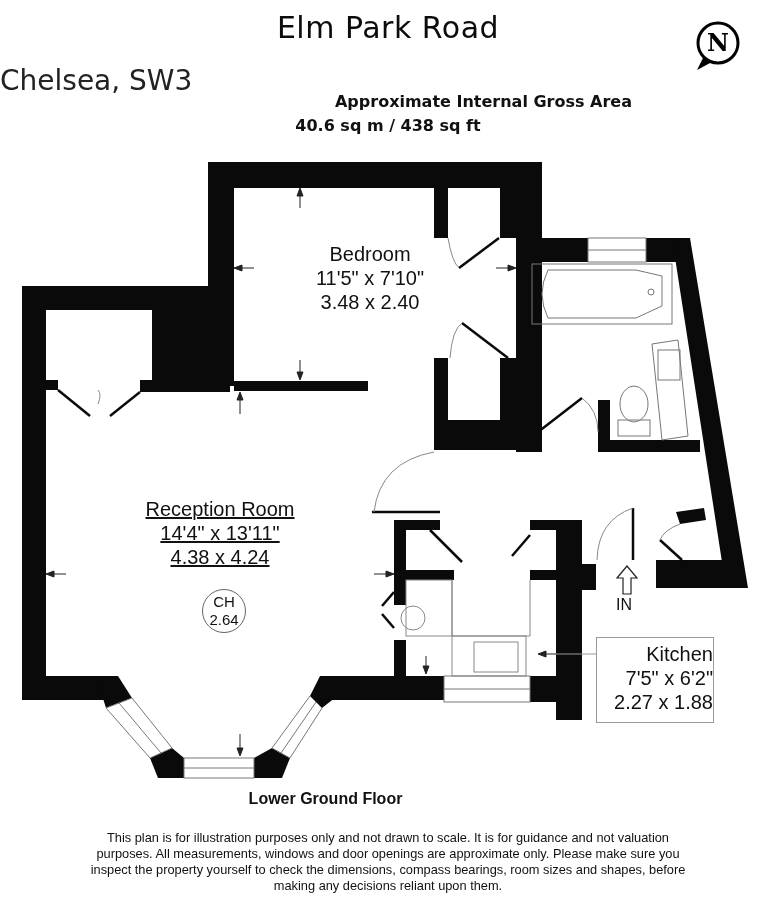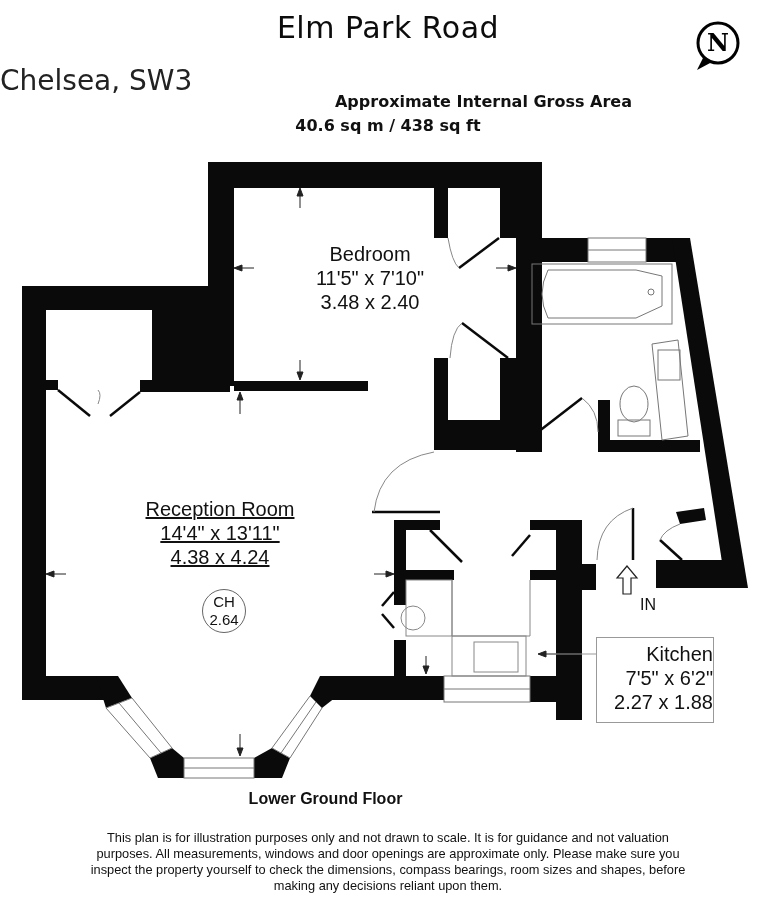--- a/index.html
+++ b/index.html
@@ -11,21 +11,21 @@
   .compass { position: absolute; left: 690px; top: 18px; width: 54px; height: 56px; }
   .plan { position: absolute; left: 0; top: 0; }
   .room-label { position: absolute; text-align: center; font-family: "Liberation Sans", sans-serif; color: #111; line-height: 1.2; }
   .room-label .name, .room-label .imp, .room-label .met { display: block; }
   .bedroom { left: 270px; top: 242px; width: 200px; font-size: 20px; }
   .reception { left: 100px; top: 497px; width: 240px; font-size: 20px; text-decoration: underline; }
   .kitchen-box { position: absolute; left: 596px; top: 637px; width: 118px; height: 86px; border: 1px solid #999; background: #fff; text-align: right; font-size: 20px; line-height: 1.2; box-sizing: border-box; padding-top: 4px; }
   .kitchen-box span { display: block; }
   .ch-badge { position: absolute; left: 202px; top: 589px; width: 44px; height: 44px; border: 1px solid #666; border-radius: 50%; text-align: center; font-size: 15px; line-height: 1.2; box-sizing: border-box; padding-top: 3px; }
   .ch-badge span { display: block; }
-  .in-label { position: absolute; left: 640px; top: 596px; font-size: 16px; }
+  .in-label { position: absolute; left: 616px; top: 596px; font-size: 16px; }
   .floor-label { position: absolute; left: 0; width: 651px; top: 790px; text-align: center; font-family: "Liberation Sans", sans-serif; font-weight: bold; font-size: 16px; }
   .disclaimer { position: absolute; left: 90px; width: 596px; top: 830px; text-align: center; font-family: "Liberation Sans", sans-serif; font-size: 12.8px; line-height: 16px; color: #111; }
 </style>
 </head>
 <body>
 
 <div class="title">Elm Park Road</div>
 <div class="subtitle">Chelsea, SW3</div>
 <div class="area-label">Approximate Internal Gross Area</div>
 <div class="area-value">40.6 sq m / 438 sq ft</div>

